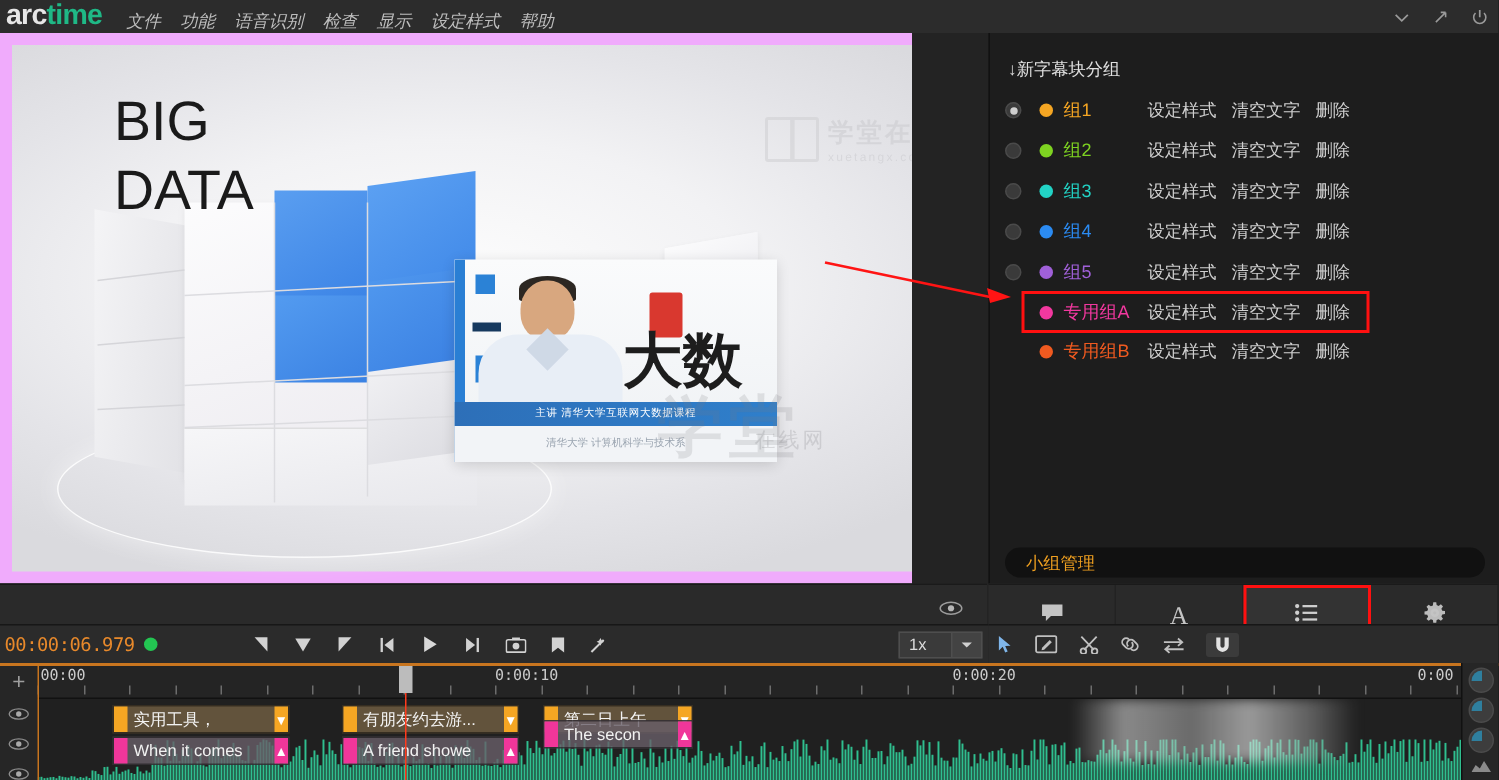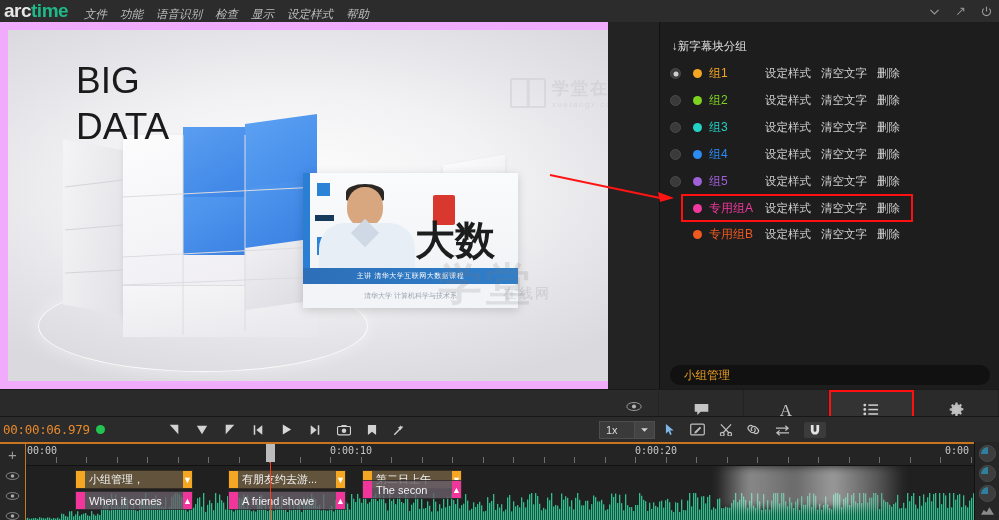--- a/index.html
+++ b/index.html
@@ -1175,21 +1175,21 @@
           <rect x="938" y="29.278635116598082" width="1.3" height="24.721364883401918" fill="#2fbf8f"></rect>
           <rect x="940" y="39.51908436213992" width="1.3" height="14.480915637860083" fill="#2fbf8f"></rect>
           <rect x="942" y="41.362414266117966" width="1.3" height="12.63758573388203" fill="#2fbf8f"></rect>
           <rect x="944" y="34.53701989026063" width="1.3" height="19.46298010973937" fill="#2fbf8f"></rect>
           <rect x="946" y="31.808333333333334" width="1.3" height="22.191666666666666" fill="#2fbf8f"></rect>
           <rect x="948" y="27.20104595336077" width="1.3" height="26.79895404663923" fill="#2fbf8f"></rect>
         </svg>
       <div id="subs-cn">
           <div class="sub cn" style="left:50px;top:4px;width:118px;">
             <span class="cap"></span>
-            <span class="body">小组管理，</span>
+            <span class="body">实用工具，</span>
             <span class="endcap">▼</span>
           </div>
           <div class="sub cn" style="left:203px;top:4px;width:118px;">
             <span class="cap"></span>
             <span class="body">有朋友约去游...</span>
             <span class="endcap">▼</span>
           </div>
           <div class="sub cn" style="left:337px;top:4px;width:100px;">
             <span class="cap"></span>
             <span class="body">第二日上午</span>

